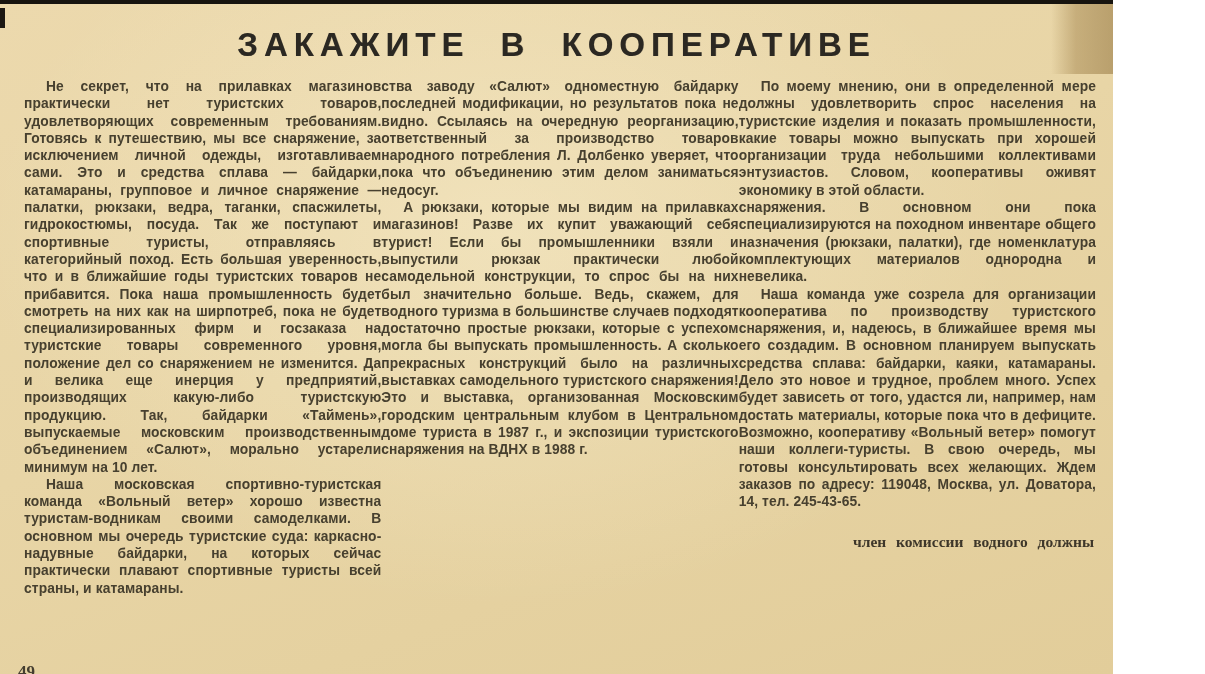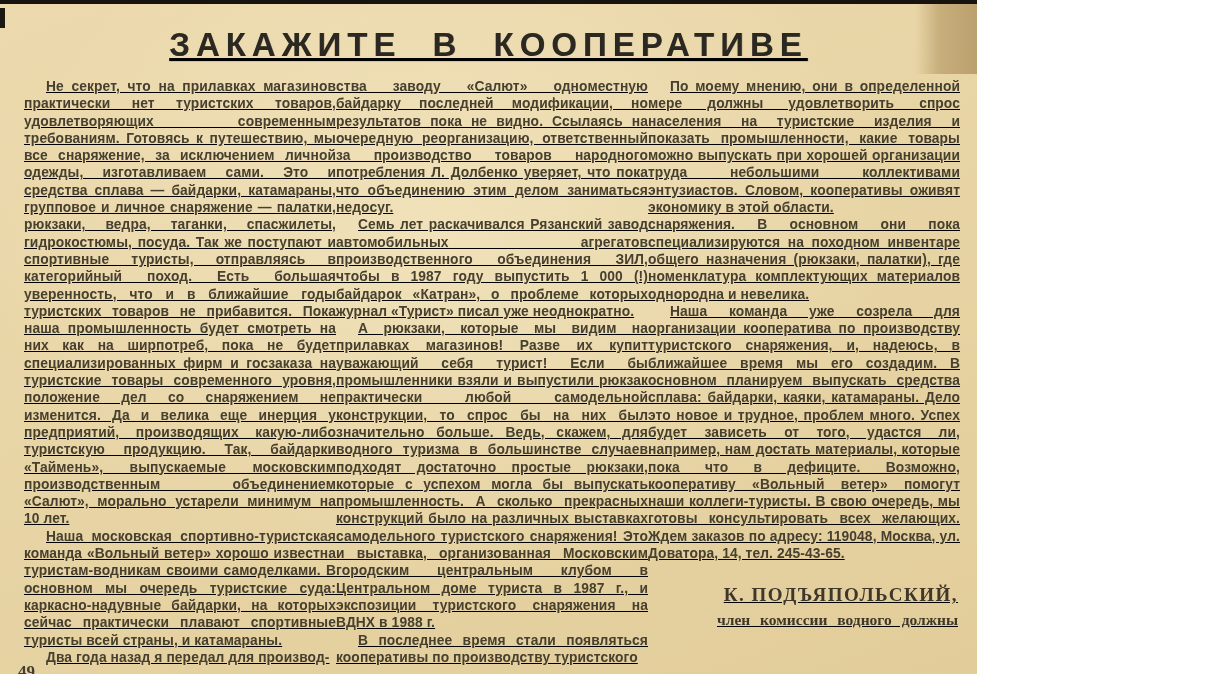--- a/index.html
+++ b/index.html
@@ -3,26 +3,25 @@
 <meta charset="utf-8">
 <style>
   html, body { margin: 0; padding: 0; }
   body {
     width: 1205px; height: 674px;
     overflow: hidden;
     font-family: "Liberation Sans", sans-serif;
   }
   .page {
     position: relative;
-    width: 977px; height: 674px;
+    width: 1113px; height: 674px;
     background:
       radial-gradient(ellipse at 45% 35%, rgba(255,248,222,0.35), rgba(0,0,0,0) 60%),
       linear-gradient(160deg, #ecd9ad 0%, #e8d5a6 45%, #e2cd9a 100%);
     overflow: hidden;
-    text-decoration: underline;
   }
   .top-rule {
     position: absolute; top: 0; left: 0; right: 0; height: 4px;
     background: #17140f;
   }
   .left-mark {
     position: absolute; top: 8px; left: 0; width: 5px; height: 20px;
     background: #1c1813;
   }
   .edge-shade {
@@ -95,38 +94,34 @@
   <div class="left-mark"></div>
   <div class="edge-shade"></div>
 
   <h1 class="title">ЗАКАЖИТЕ В КООПЕРАТИВЕ</h1>
 
   <div class="columns">
     <div class="col">
       <div>
           <p class="para indent">Не секрет, что на прилавках магазинов практически нет туристских товаров, удовлетворяющих современным требованиям. Готовясь к путешествию, мы все снаряжение, за исключением личной одежды, изготавливаем сами. Это и средства сплава — байдарки, катамараны, групповое и личное снаряжение — палатки, рюкзаки, ведра, таганки, спасжилеты, гидрокостюмы, посуда. Так же поступают и спортивные туристы, отправляясь в категорийный поход. Есть большая уверенность, что и в ближайшие годы туристских товаров не прибавится. Пока наша промышленность будет смотреть на них как на ширпотреб, пока не будет специализированных фирм и госзаказа на туристские товары современного уровня, положение дел со снаряжением не изменится. Да и велика еще инерция у предприятий, производящих какую-либо туристскую продукцию. Так, байдарки «Таймень», выпускаемые московским производственным объединением «Салют», морально устарели минимум на 10 лет.</p>
           <p class="para indent">Наша московская спортивно-туристская команда «Вольный ветер» хорошо известна туристам-водникам своими самоделками. В основном мы очередь туристские суда: каркасно-надувные байдарки, на которых сейчас практически плавают спортивные туристы всей страны, и катамараны.</p>
-          <p class="para indent">Два года назад я передал для производ-</p>
         </div>
     </div>
     <div class="col">
       <div>
           <p class="para">ства заводу «Салют» одноместную байдарку последней модификации, но результатов пока не видно. Ссылаясь на очередную реорганизацию, ответственный за производство товаров народного потребления Л. Долбенко уверяет, что пока что объединению этим делом заниматься недосуг.</p>
-          <p class="para indent">Семь лет раскачивался Рязанский завод автомобильных агрегатов производственного объединения ЗИЛ, чтобы в 1987 году выпустить 1 000 (!) байдарок «Катран», о проблеме которых журнал «Турист» писал уже неоднократно.</p>
           <p class="para indent">А рюкзаки, которые мы видим на прилавках магазинов! Разве их купит уважающий себя турист! Если бы промышленники взяли и выпустили рюкзак практически любой самодельной конструкции, то спрос бы на них был значительно больше. Ведь, скажем, для водного туризма в большинстве случаев подходят достаточно простые рюкзаки, которые с успехом могла бы выпускать промышленность. А сколько прекрасных конструкций было на различных выставках самодельного туристского снаряжения! Это и выставка, организованная Московским городским центральным клубом в Центральном доме туриста в 1987 г., и экспозиции туристского снаряжения на ВДНХ в 1988 г.</p>
-          <p class="para indent">В последнее время стали появляться кооперативы по производству туристского</p>
         </div>
     </div>
     <div class="col">
       <div>
           <p class="para indent">По моему мнению, они в определенной мере должны удовлетворить спрос населения на туристские изделия и показать промышленности, какие товары можно выпускать при хорошей организации труда небольшими коллективами энтузиастов. Словом, кооперативы оживят экономику в этой области.</p>
           <p class="para">снаряжения. В основном они пока специализируются на походном инвентаре общего назначения (рюкзаки, палатки), где номенклатура комплектующих материалов однородна и невелика.</p>
           <p class="para indent">Наша команда уже созрела для организации кооператива по производству туристского снаряжения, и, надеюсь, в ближайшее время мы его создадим. В основном планируем выпускать средства сплава: байдарки, каяки, катамараны. Дело это новое и трудное, проблем много. Успех будет зависеть от того, удастся ли, например, нам достать материалы, которые пока что в дефиците. Возможно, кооперативу «Вольный ветер» помогут наши коллеги-туристы. В свою очередь, мы готовы консультировать всех желающих. Ждем заказов по адресу: 119048, Москва, ул. Доватора, 14, тел. 245-43-65.</p>
         </div>
       <div class="signature">
-        <div class="sig-name">К. ПОДЪЯПОЛЬСКИЙ,</div>
         <div class="sig-role">член комиссии водного должны</div>
       </div>
     </div>
   </div>
 
   <div class="page-number">49</div>
 </div>
 
 </body></html>

